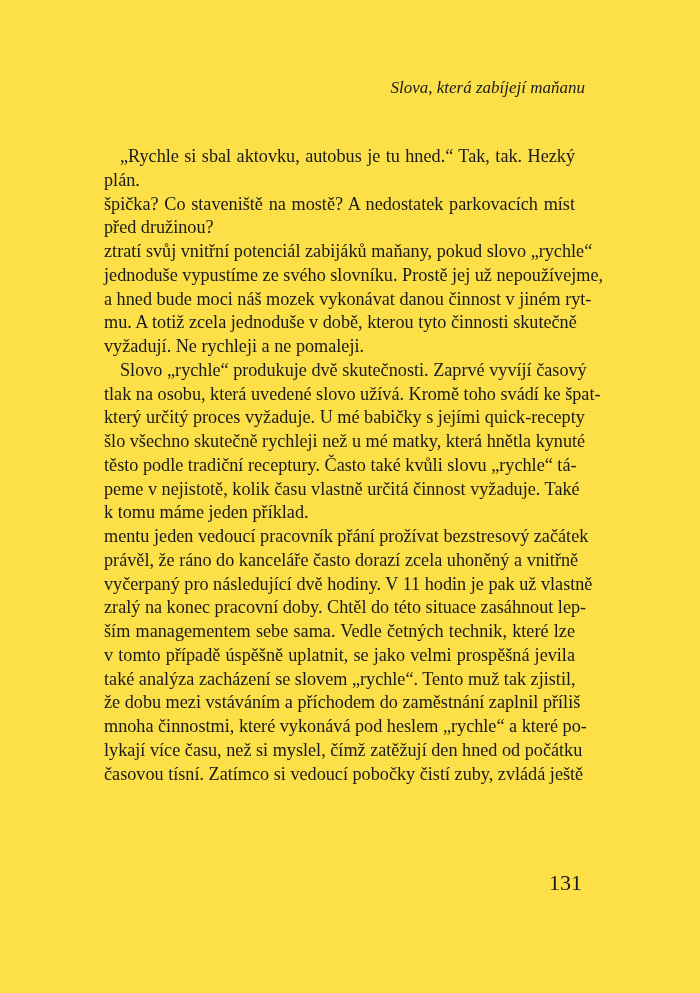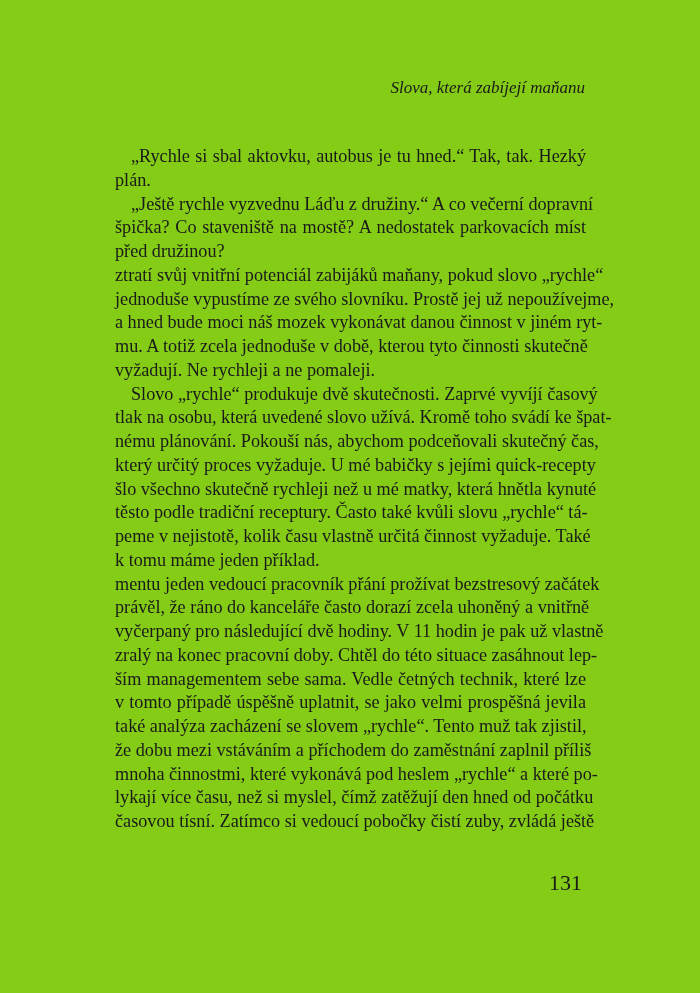--- a/index.html
+++ b/index.html
@@ -1,24 +1,24 @@
 <!DOCTYPE html>
 <html><head>
 <meta charset="utf-8">
 <style>
   html, body { margin: 0; padding: 0; background: #ffffff; }
   body { width: 700px; height: 993px; position: relative; overflow: hidden; }
-  .page { position: absolute; left: 0; top: 0; width: 700px; height: 993px; background: #84cc16; }
+  .page { position: absolute; left: 0; top: 0; width: 700px; height: 993px; background: #fde047; }
   .running-head {
     position: absolute; top: 78px; right: 115px;
     font-family: "Liberation Serif", "DejaVu Serif", serif;
     font-style: italic; font-size: 17px; color: #1a1a1a;
   }
   .body-text {
-    position: absolute; left: 115px; top: 145px; width: 471px;
+    position: absolute; left: 104px; top: 145px; width: 471px;
     font-family: "Liberation Serif", "DejaVu Serif", serif;
     font-size: 18.2px; line-height: 23.75px; color: #1a1a1a;
   }
   .line { white-space: nowrap; text-align: justify; text-align-last: justify; display: block; height: 23.75px; }
   .line.last { text-align-last: left; }
   .line.indent { padding-left: 16px; }
   .folio {
     position: absolute; top: 870px; right: 118px;
     font-family: "Liberation Serif", "DejaVu Serif", serif;
     font-size: 22px; color: #1a1a1a;
@@ -28,33 +28,31 @@
 <body>
 
 <div class="page">
   <div class="running-head">Slova, která zabíjejí maňanu</div>
 
   <div class="body-text">
 
     <span class="line indent">„Rychle si sbal aktovku, autobus je tu hned.“ Tak, tak. Hezký</span>
     <span class="line last">plán.</span>
 
-    <span class="line indent">„Ještě rychle vyzvednu Láďu z družiny.“ A co večerní dopravní</span>
     <span class="line">špička? Co staveniště na mostě? A nedostatek parkovacích míst</span>
     <span class="line last">před družinou?</span>
 
     <span class="line">ztratí svůj vnitřní potenciál zabijáků maňany, pokud slovo „rychle“</span>
     <span class="line">jednoduše vypustíme ze svého slovníku. Prostě jej už nepoužívejme,</span>
     <span class="line">a hned bude moci náš mozek vykonávat danou činnost v jiném ryt-</span>
     <span class="line">mu. A totiž zcela jednoduše v době, kterou tyto činnosti skutečně</span>
     <span class="line last">vyžadují. Ne rychleji a ne pomaleji.</span>
 
     <span class="line indent">Slovo „rychle“ produkuje dvě skutečnosti. Zaprvé vyvíjí časový</span>
     <span class="line">tlak na osobu, která uvedené slovo užívá. Kromě toho svádí ke špat-</span>
-    <span class="line">nému plánování. Pokouší nás, abychom podceňovali skutečný čas,</span>
     <span class="line">který určitý proces vyžaduje. U mé babičky s jejími quick-recepty</span>
     <span class="line">šlo všechno skutečně rychleji než u mé matky, která hnětla kynuté</span>
     <span class="line">těsto podle tradiční receptury. Často také kvůli slovu „rychle“ tá-</span>
     <span class="line">peme v nejistotě, kolik času vlastně určitá činnost vyžaduje. Také</span>
     <span class="line last">k tomu máme jeden příklad.</span>
 
     <span class="line">mentu jeden vedoucí pracovník přání prožívat bezstresový začátek</span>
     <span class="line">právěl, že ráno do kanceláře často dorazí zcela uhoněný a vnitřně</span>
     <span class="line">vyčerpaný pro následující dvě hodiny. V 11 hodin je pak už vlastně</span>
     <span class="line">zralý na konec pracovní doby. Chtěl do této situace zasáhnout lep-</span>

